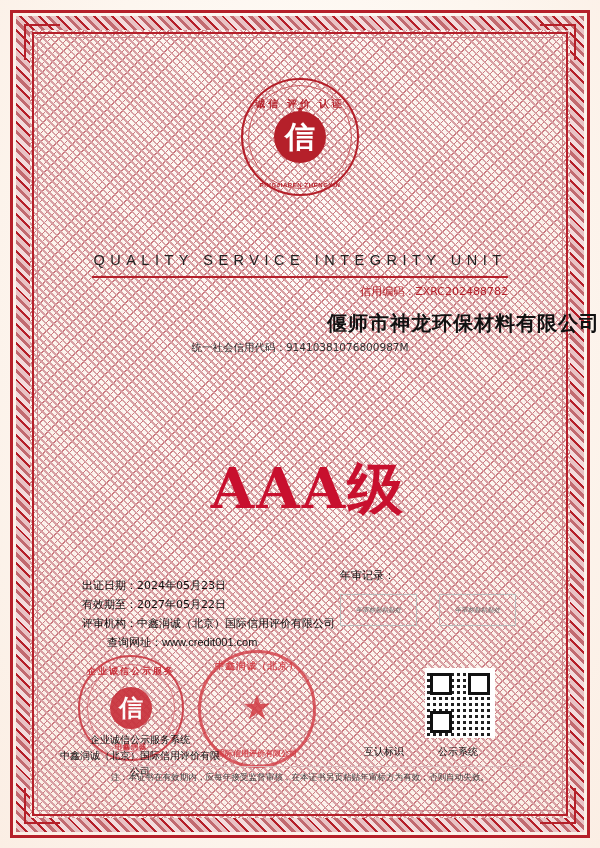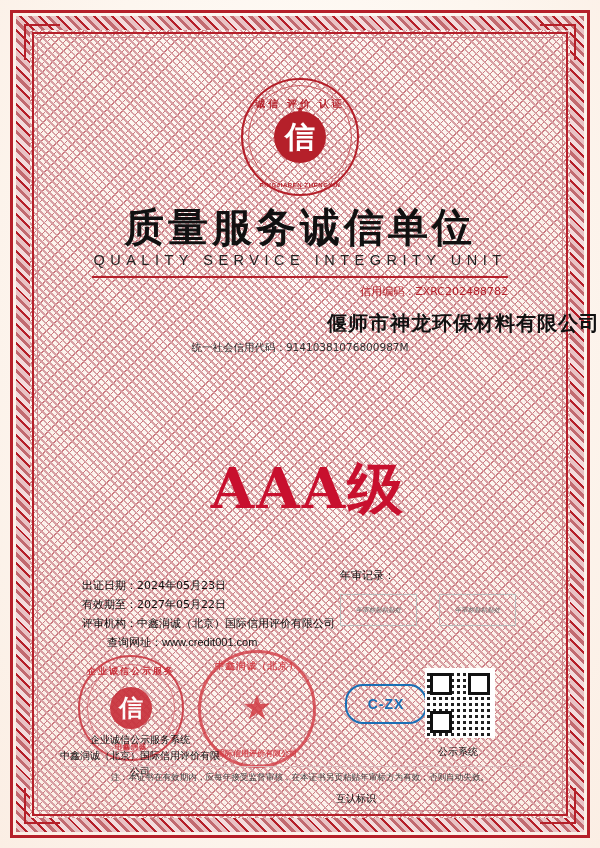--- a/index.html
+++ b/index.html
@@ -231,22 +231,22 @@
   .qr i{
     position:absolute;left:3px;bottom:3px;width:16px;height:16px;border:3px solid #111;background:#fff;
   }
 
   .cap-left{
     position:absolute;left:60px;top:732px;width:160px;text-align:center;
     font-size:10px;color:#111;line-height:16px;
     font-family:"DejaVu Sans",sans-serif;
   }
   .cap-mutual{
-    position:absolute;left:336px;top:745px;width:96px;
-    font-size:10px;color:#111;font-family:"DejaVu Sans",sans-serif;margin-top:47px;
+    position:absolute;left:336px;top:745px;width:96px;text-align:center;
+    font-size:10px;color:#111;font-family:"DejaVu Sans",sans-serif;
   }
   .cap-qr{
     position:absolute;left:418px;top:745px;width:80px;text-align:center;
     font-size:10px;color:#111;font-family:"DejaVu Sans",sans-serif;
   }
 
   .footnote{
     position:absolute;left:62px;right:62px;top:772px;text-align:center;
     font-size:8.6px;color:#444;
     font-family:"DejaVu Sans",sans-serif;
@@ -274,21 +274,20 @@
     <div class="emblem">
       <div class="ring"></div>
       <div class="ring2"></div>
       <div class="arc-top">诚信 评价 认证</div>
       <div class="star">★</div>
       <div class="core">信</div>
       <div class="arc-bottom">PINGJIAREN ZHENGXIN</div>
     </div>
   </div>
 
-  <div class="title-cn">质量服务诚信单位</div>
   <div class="title-en">QUALITY SERVICE INTEGRITY UNIT</div>
   <div class="title-rule"></div>
 
   <div class="credit-no">信用编码：ZXRC202488782</div>
 
   <div class="company">偃师市神龙环保材料有限公司</div>
   <div class="usci">统一社会信用代码：91410381076800987M</div>
 
 
   <div class="grade">AAA级</div>
@@ -314,21 +313,20 @@
     <div class="b">中鑫润诚</div>
   </div>
 
   <div class="seal-red">
     <div class="circ"></div>
     <div class="top">中鑫润诚（北京）</div>
     <div class="star">★</div>
     <div class="bot">国际信用评价有限公司</div>
   </div>
 
-  <div class="mutual">C-ZX</div>
 
   <div class="qr">
       <i></i>
     </div>
 
   <div class="cap-left">
     <div>企业诚信公示服务系统</div>
     <div>中鑫润诚（北京）国际信用评价有限公司</div>
   </div>
   <div class="cap-mutual">互认标识</div>

